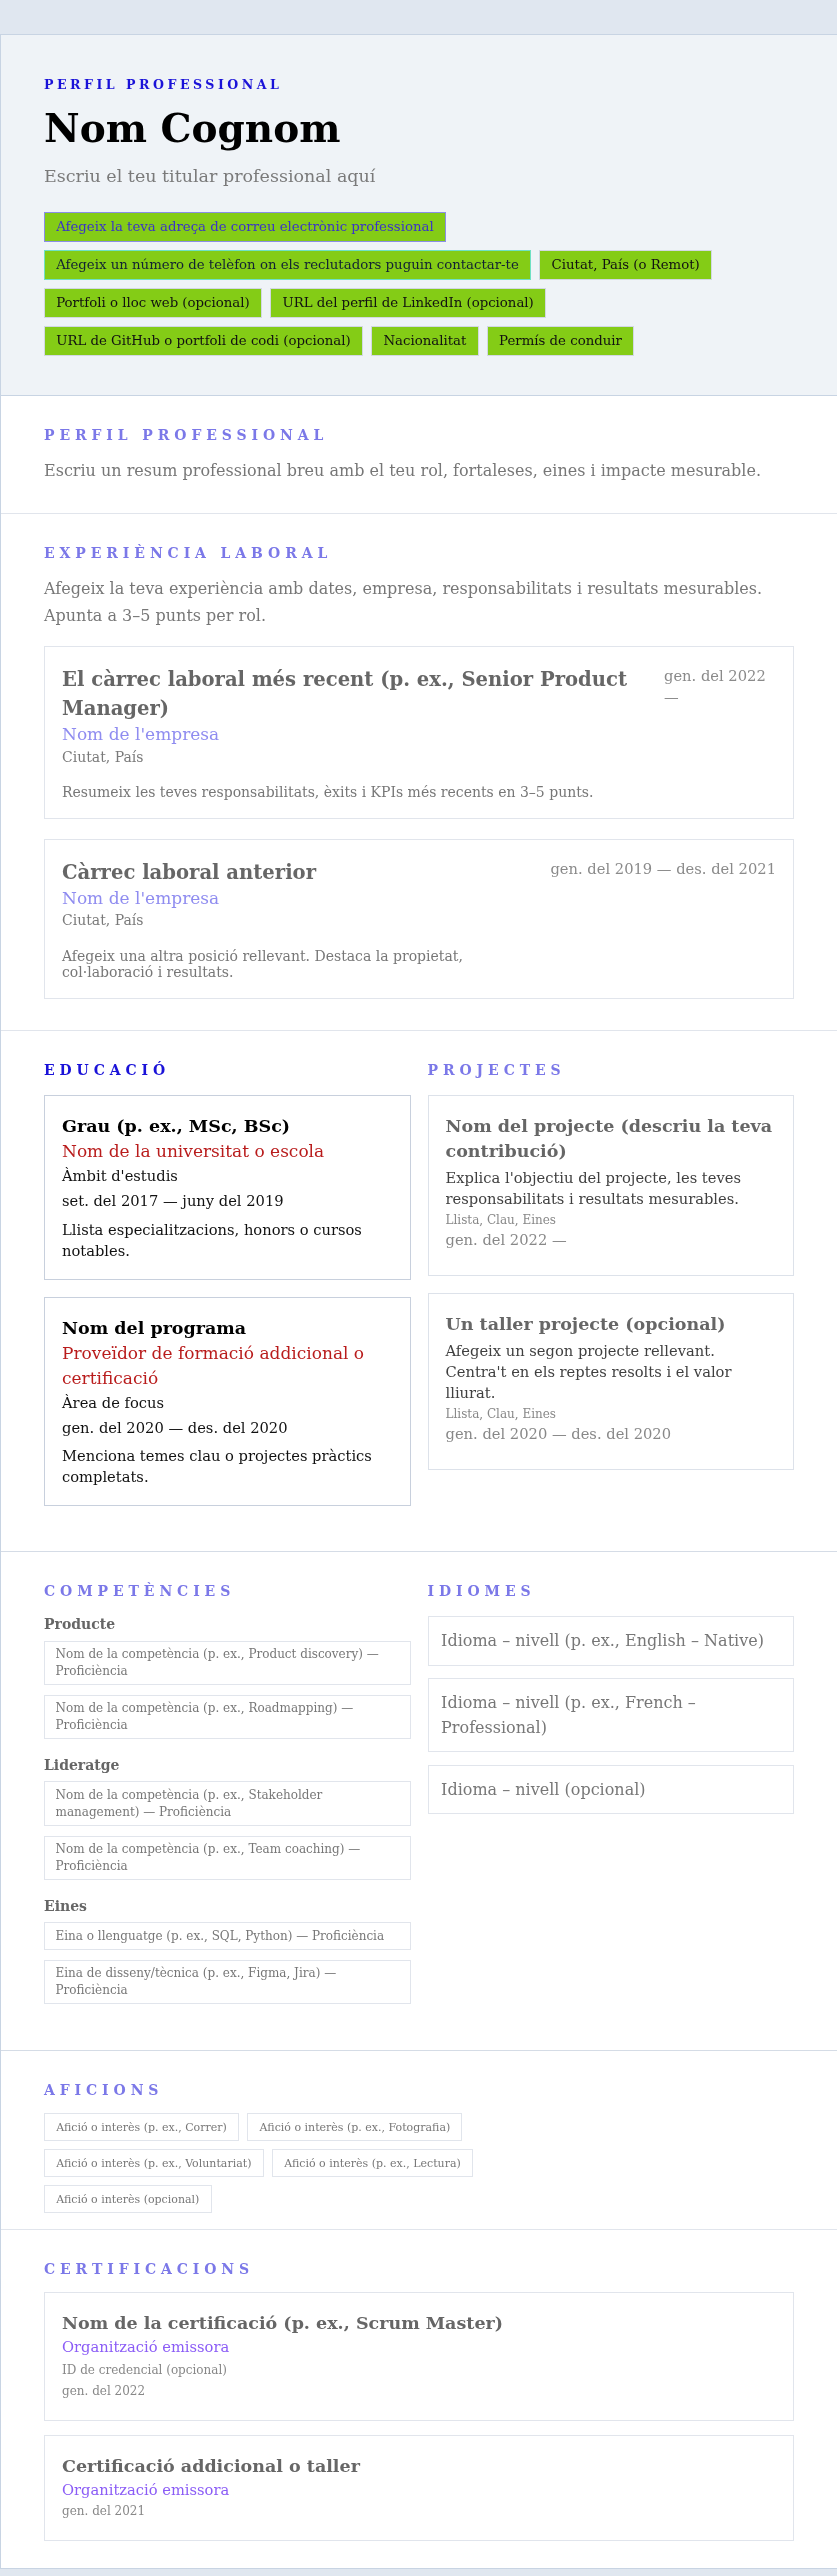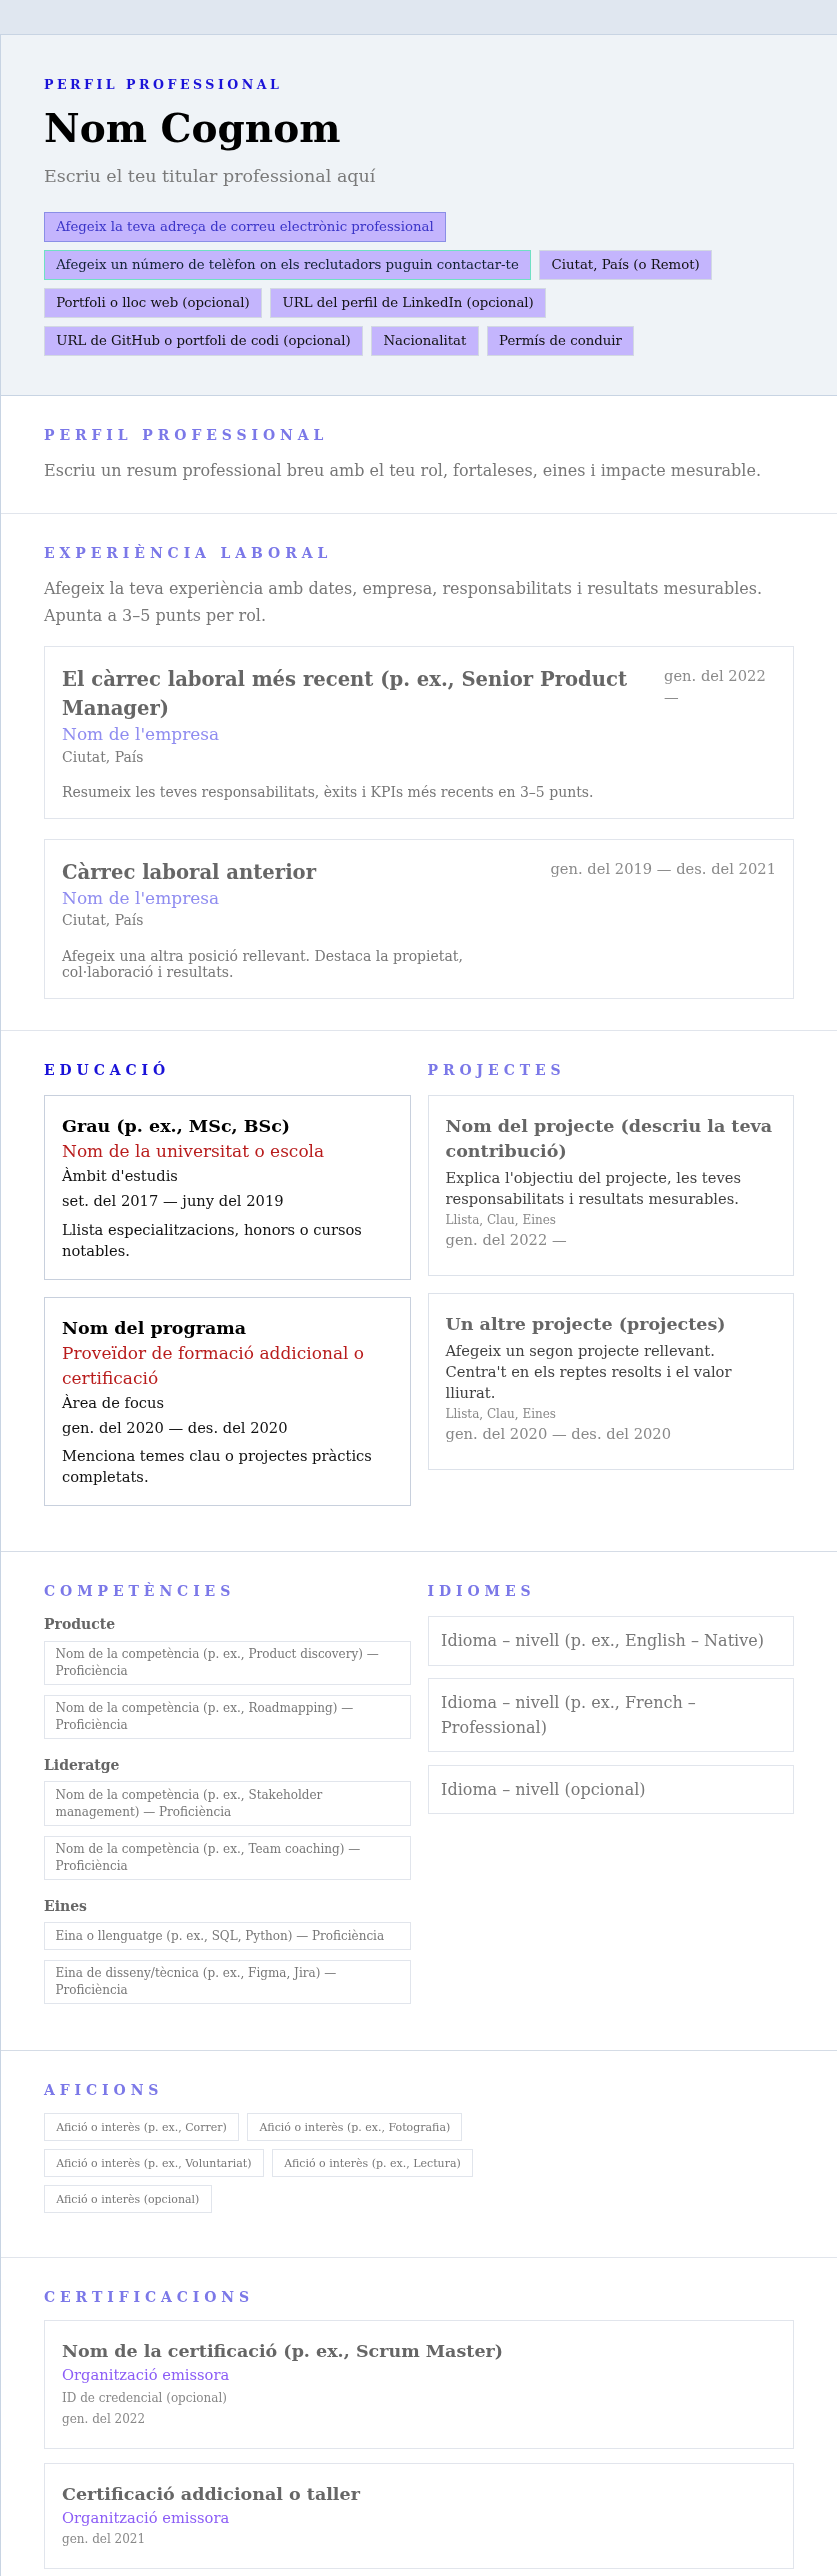--- a/index.html
+++ b/index.html
@@ -38,21 +38,21 @@
       margin-bottom: 15.4px;
     }
     .headline {
       font-size: 17.5px;
       color: #7a7a7a;
       margin-bottom: 26.5px;
     }
     .chips { display: flex; flex-wrap: wrap; gap: 8.4px 8.4px; max-width: 768px; }
     .chip-row { display: flex; gap: 8.4px; width: 100%; flex-wrap: wrap; }
     .chip {
-      background: #c4b5fd;
+      background: #84cc16;
       border: 1.4px solid #d2d8e2;
       padding: 6.3px 11.2px;
       font-size: 13.3px;
       color: #111;
       white-space: nowrap;
     }
     .chip.email { border-color: #8a8ee6; color: #3a34c8; }
     .chip.phone { border-color: #6fe0c4; color: #123; }
 
     
@@ -156,21 +156,21 @@
 
     .hobbies { display: flex; flex-direction: column; gap: 8.4px; }
     .hobby-row { display: flex; gap: 8.4px; }
     .hobby {
       border: 1.4px solid #e1e5ec;
       padding: 6.3px 11.2px;
       font-size: 11px;
       color: #777;
       white-space: nowrap;
     }
-    .section.hobbies-section { padding-bottom: 44px; }
+    .section.hobbies-section { padding-bottom: 16px; }
 
     .cert {
       border: 1.4px solid #e1e5ec;
       padding: 18px 17px 18px 17px;
       margin-bottom: 14px;
     }
     .cert-title { font-size: 17.5px; font-weight: bold; color: #666; line-height: 25px; }
     .cert-org { font-size: 14.7px; color: #8b5cf6; line-height: 22.3px; }
     .cert-id { font-size: 12px; color: #888; line-height: 22.3px; }
     .cert-date { font-size: 12px; color: #888; line-height: 21px; }
@@ -256,21 +256,21 @@
 
     <section class="col">
       <h2 class="section-title">PROJECTES</h2>
       <div class="proj">
         <div class="proj-title">Nom del projecte (descriu la teva contribució)</div>
         <div class="proj-desc">Explica l'objectiu del projecte, les teves responsabilitats i resultats mesurables.</div>
         <div class="proj-tags">Llista, Clau, Eines</div>
         <div class="proj-dates">gen. del 2022 —</div>
       </div>
       <div class="proj">
-        <div class="proj-title">Un altre projecte (projectes)</div>
+        <div class="proj-title">Un taller projecte (opcional)</div>
         <div class="proj-desc">Afegeix un segon projecte rellevant. Centra't en els reptes resolts i el valor lliurat.</div>
         <div class="proj-tags">Llista, Clau, Eines</div>
         <div class="proj-dates">gen. del 2020 — des. del 2020</div>
       </div>
     </section>
   </div>
 
   <div class="two-col">
     <section class="col">
       <h2 class="section-title">COMPETÈNCIES</h2>

